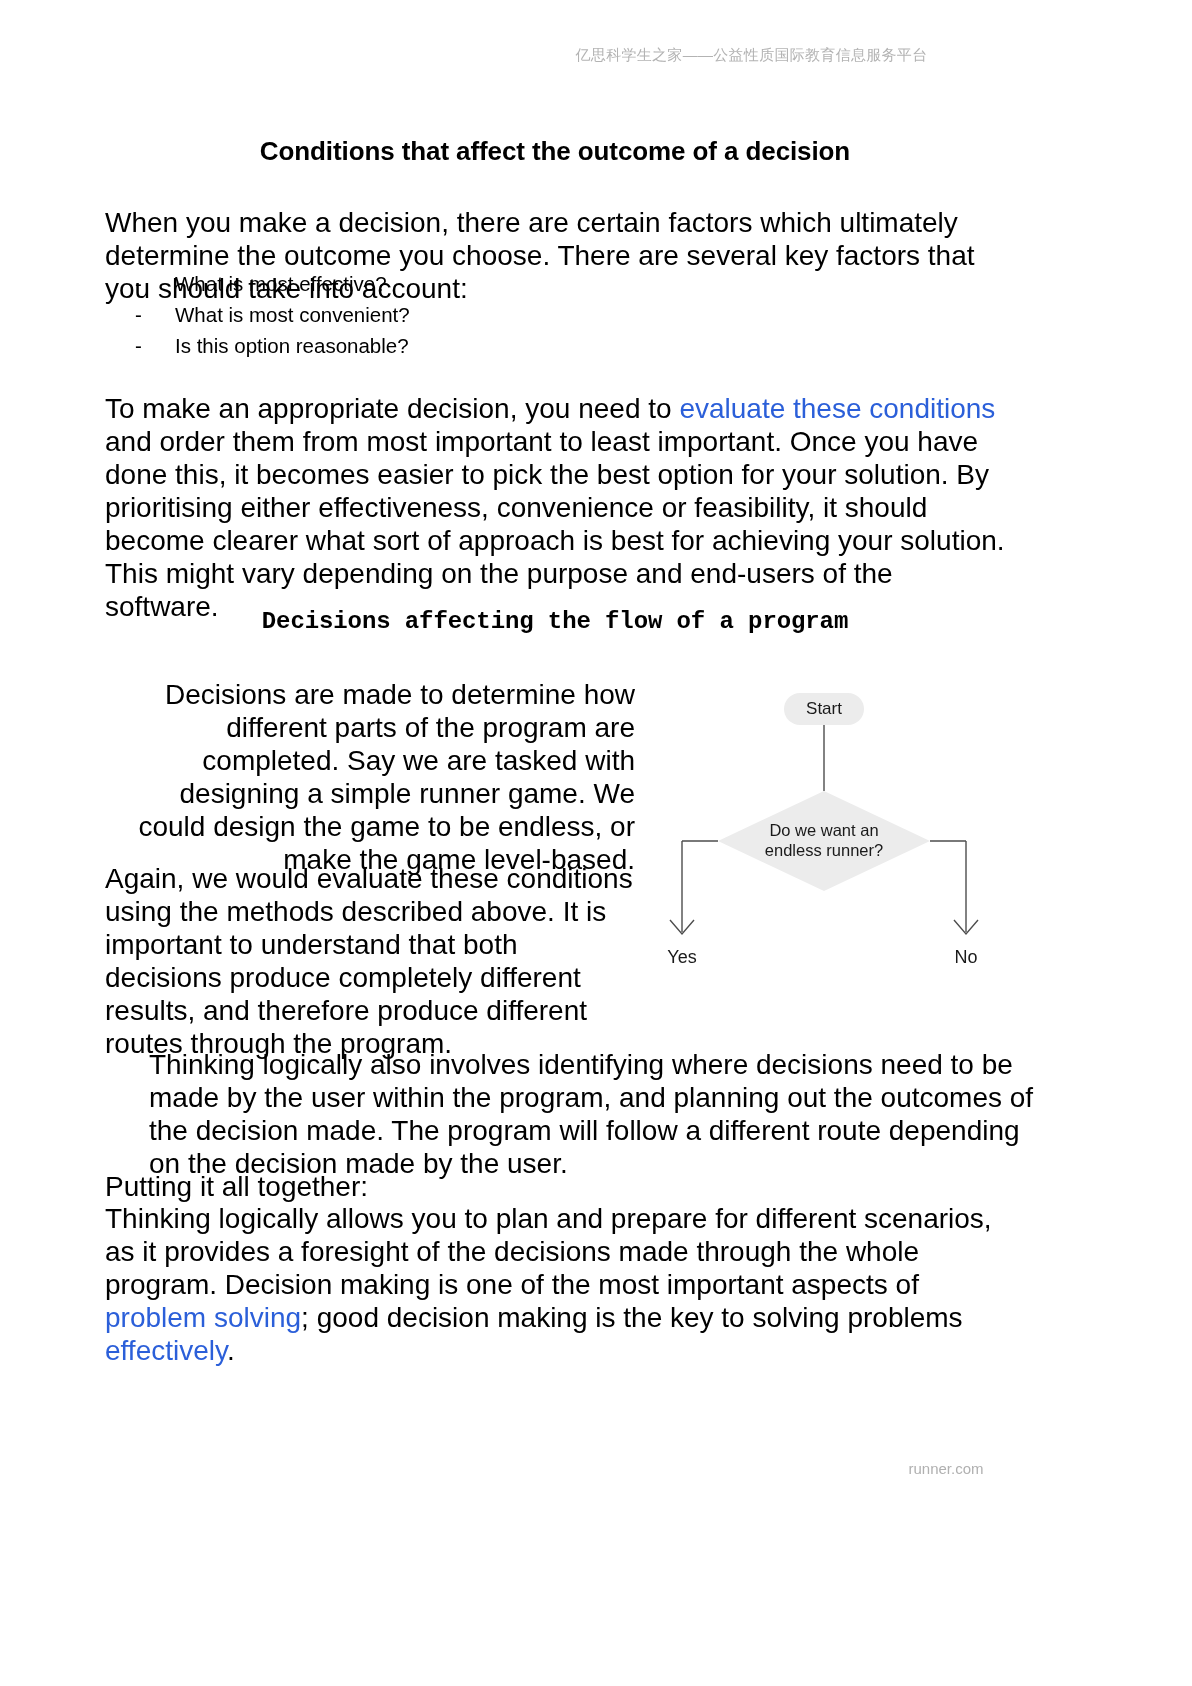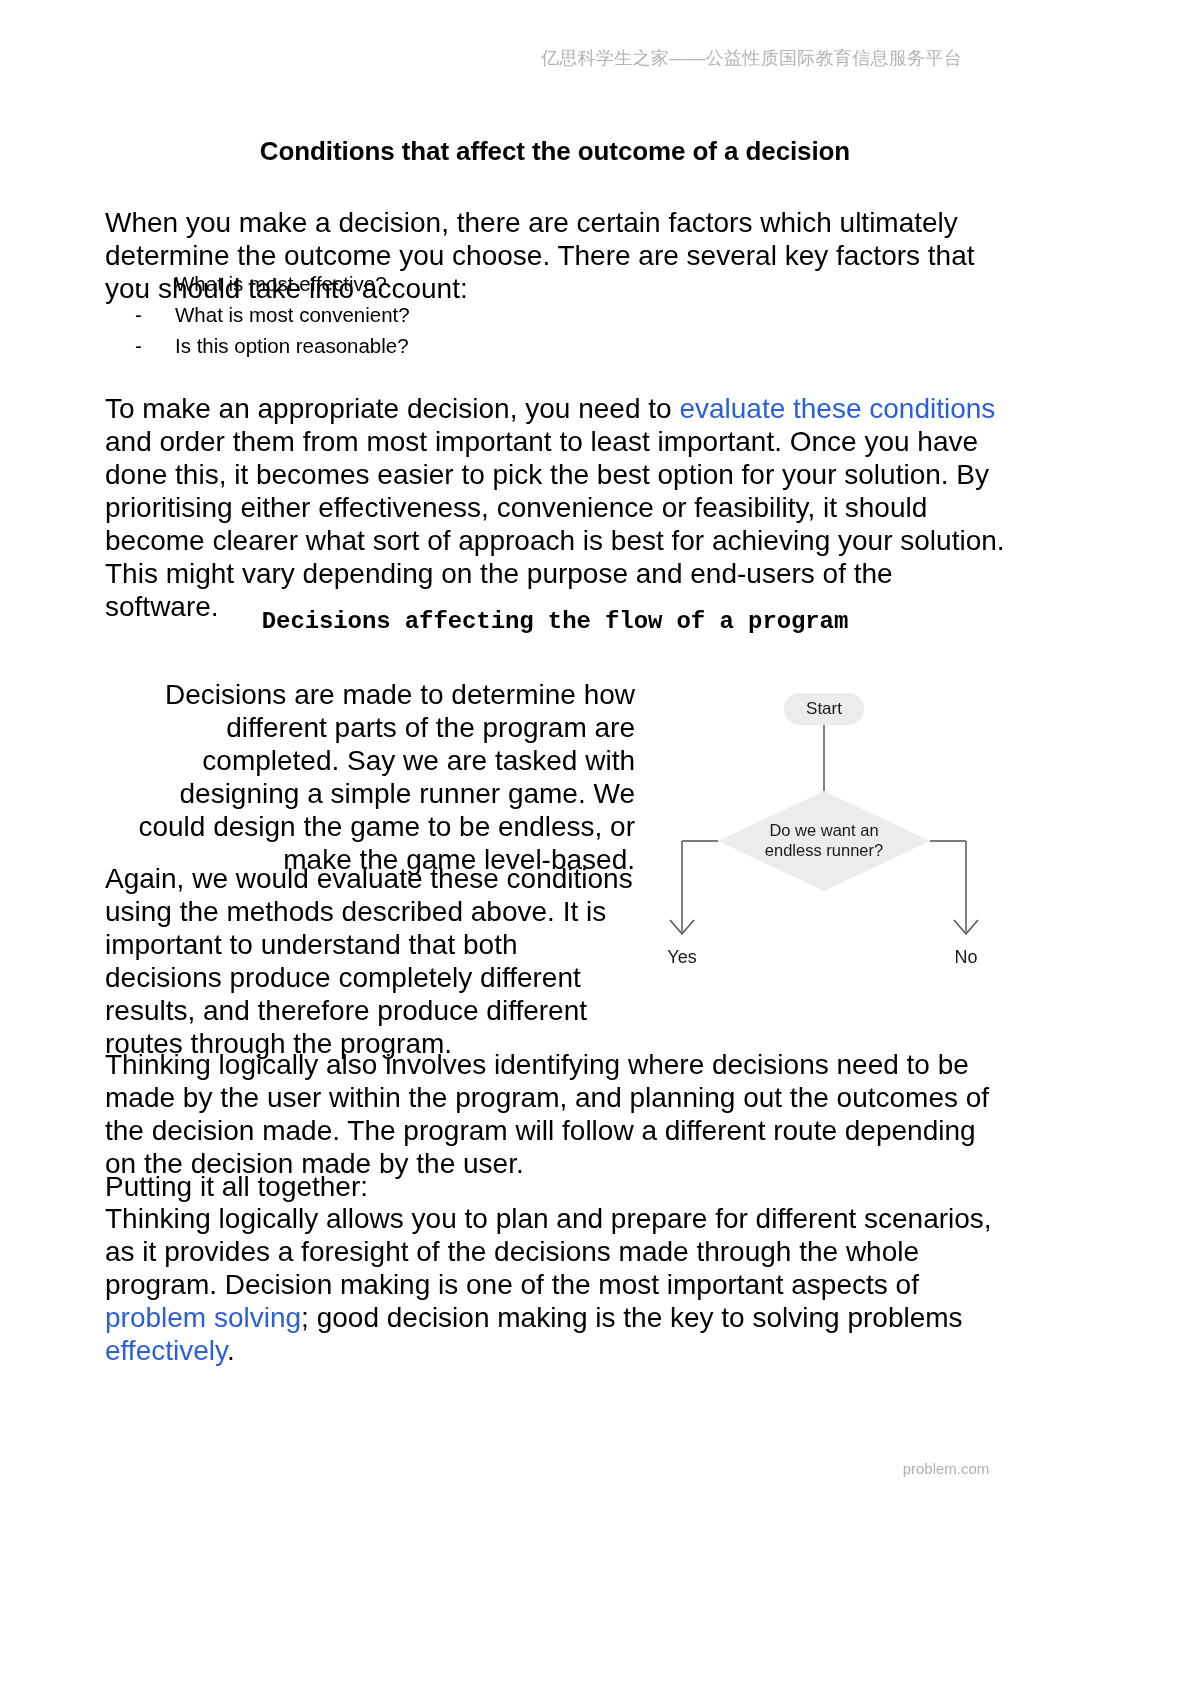--- a/index.html
+++ b/index.html
@@ -25,21 +25,21 @@
 
   
   .site-header {
     position: absolute;
     top: 46px;
     right: 0;
     width: 100%;
     text-align: center;
     padding-right: 29px;
     box-sizing: border-box;
-    font-size: 18px;
+    font-size: 15px;
     color: #b3b3b3;
     letter-spacing: 0.3px;
     white-space: nowrap;
   }
   .site-header .hdr-inner {
     display: inline-block;
     margin-left: 340px;
   }
 
   
@@ -183,21 +183,21 @@
     </ul>
 
     <p class="para" style="top:392px; width:900px;"><span>To make an appropriate decision, you need to </span><span class="link">evaluate these conditions</span><span> and order them from most important to least important. Once you have done this, it becomes easier to pick the best option for your solution. By prioritising either effectiveness, convenience or feasibility, it should become clearer what sort of approach is best for achieving your solution. This might vary depending on the purpose and end-users of the software.</span></p>
 
     <h2 class="section-title" style="top:608px;">Decisions affecting the flow of a program</h2>
 
     <p class="para" style="top:678px; width:530px;text-align:right;">Decisions are made to determine how different parts of the program are completed. Say we are tasked with designing a simple runner game. We could design the game to be endless, or make the game level-based.</p>
 
     <p class="para" style="top:820px; width:530px;margin-top:42px;">Again, we would evaluate these conditions using the methods described above. It is important to understand that both decisions produce completely different results, and therefore produce different routes through the program.</p>
 
-    <p class="para" style="top:1048px; width:900px;">Thinking logically also involves identifying where decisions need to be made by the user within the program, and planning out the outcomes of the decision made. The program will follow a different route depending on the decision made by the user.</p>
+    <p class="para" style="top:1048px; width:900px;margin-left:44px;">Thinking logically also involves identifying where decisions need to be made by the user within the program, and planning out the outcomes of the decision made. The program will follow a different route depending on the decision made by the user.</p>
 
     <p class="para underlined" style="top:1170px; width:900px;">Putting it all together:</p>
 
     <p class="para" style="top:1202px; width:900px;"><span>Thinking logically allows you to plan and prepare for different scenarios, as it provides a foresight of the decisions made through the whole program. Decision making is one of the most important aspects of </span><span class="link">problem solving</span><span>; good decision making is the key to solving problems </span><span class="link">effectively</span><span>.</span></p>
 
   </div>
 
   <div class="flowchart">
     <svg class="flow-svg" width="400" height="320" viewBox="0 0 400 320" xmlns="http://www.w3.org/2000/svg">
 
@@ -216,16 +216,16 @@
       <text x="42" y="285" text-anchor="middle" class="branch-label">Yes</text>
 
       <line x1="290" y1="163" x2="326" y2="163" stroke="#4d4d4d" stroke-width="1.4"></line>
       <line x1="326" y1="163" x2="326" y2="254" stroke="#4d4d4d" stroke-width="1.4"></line>
       <path d="M 314 242 L 326 256 L 338 242" fill="none" stroke="#4d4d4d" stroke-width="1.4"></path>
       <text x="326" y="285" text-anchor="middle" class="branch-label">No</text>
     </svg>
   </div>
 
   <div class="site-footer">
-    <span>problem.com</span>
+    <span>runner.com</span>
   </div>
 
 </div>
 
 </body></html>

